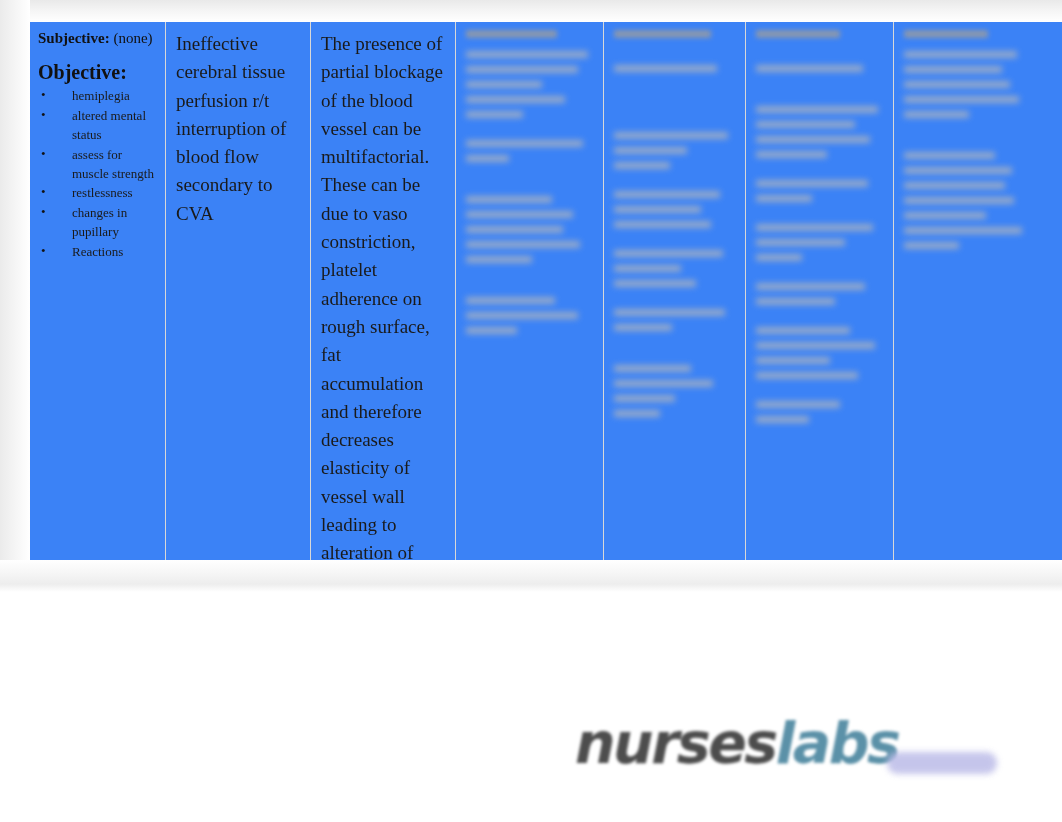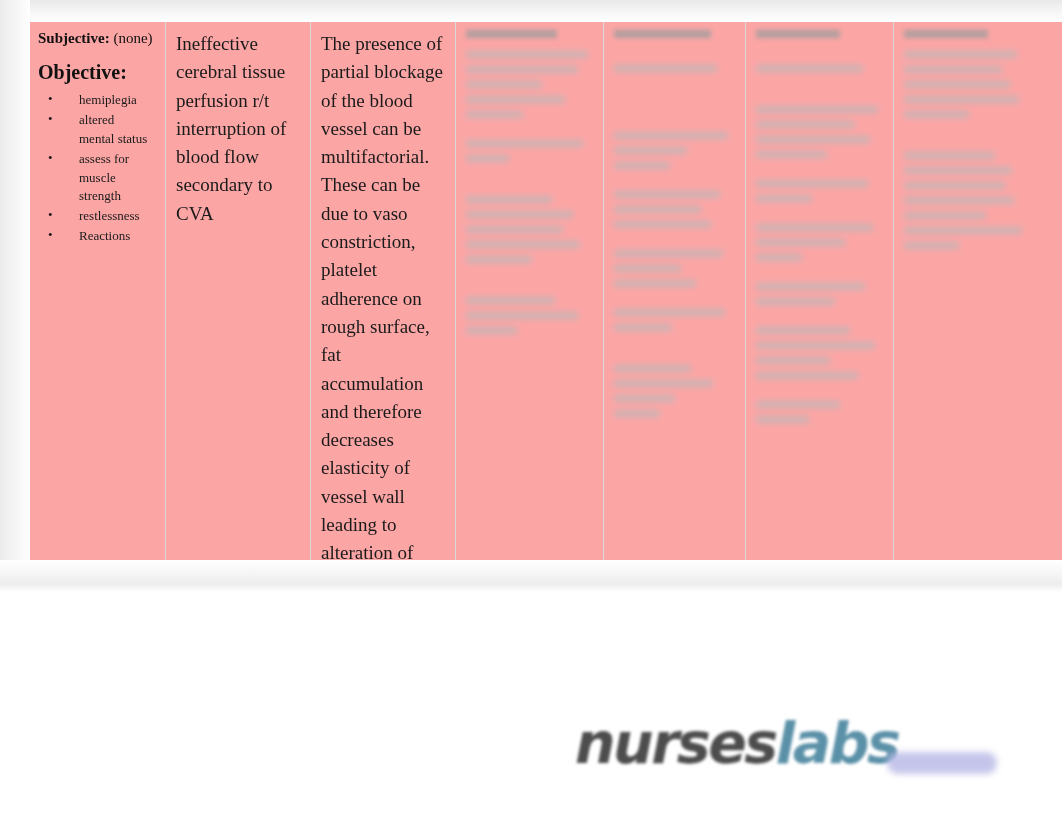--- a/index.html
+++ b/index.html
@@ -16,21 +16,21 @@
     -webkit-font-smoothing: antialiased;
   }
 
   
   #ncp-sheet {
     position: absolute;
     left: 0;
     top: 0;
     width: 1062px;
     height: 592px;
-    background: #fca5a5;
+    background: #3b82f6;
   }
 
   
   .edge-shade-top {
     position: absolute;
     left: 0; top: 0;
     width: 1062px; height: 22px;
     background: linear-gradient(to bottom, #e9e9e9 0%, #f4f4f4 45%, #ffffff 100%);
     pointer-events: none;
   }
@@ -89,21 +89,21 @@
   }
   .hdr-objective {
     font-size: 20px;
     font-weight: bold;
     color: #111111;
     margin: 14px 0 3px 0;
     line-height: 1.15;
   }
   ul.obj-list {
     list-style: none;
-    margin: 7px;
+    margin: 0;
     padding: 0;
   }
   ul.obj-list li {
     position: relative;
     font-size: 13px;
     line-height: 1.45;
     color: #1a1a1a;
     padding-left: 34px;
     margin: 0 0 1px 0;
   }
@@ -191,20 +191,21 @@
       <p class="hdr">
         <span>Subjective:</span>
         <span class="plain">(none)</span>
       </p>
       <p class="hdr-objective">Objective:</p>
       <ul class="obj-list">
         <li>hemiplegia</li>
         <li>altered mental status</li>
         <li>assess for muscle strength</li>
         <li>restlessness</li>
+        <li>changes in pupillary</li>
         <li>Reactions</li>
       </ul>
     </div>
 
     <div class="ncp-col col-diagnosis">
       <p class="body-text">Ineffective cerebral tissue perfusion r/t interruption of blood flow secondary to CVA</p>
     </div>
 
     <div class="ncp-col col-inference">
       <p class="body-text">The presence of partial blockage of the blood vessel can be multifactorial. These can be due to vaso constriction, platelet adherence on rough surface, fat accumulation and therefore decreases elasticity of vessel wall leading to alteration of blood perfusion with the initiation of the clotting sequence. This may later lead to the development of thrombus which can be loosened and dislodged in some areas of the brain such as mid cerebral carotid artery that may lead to alteration of blood perfusion and further</p>

